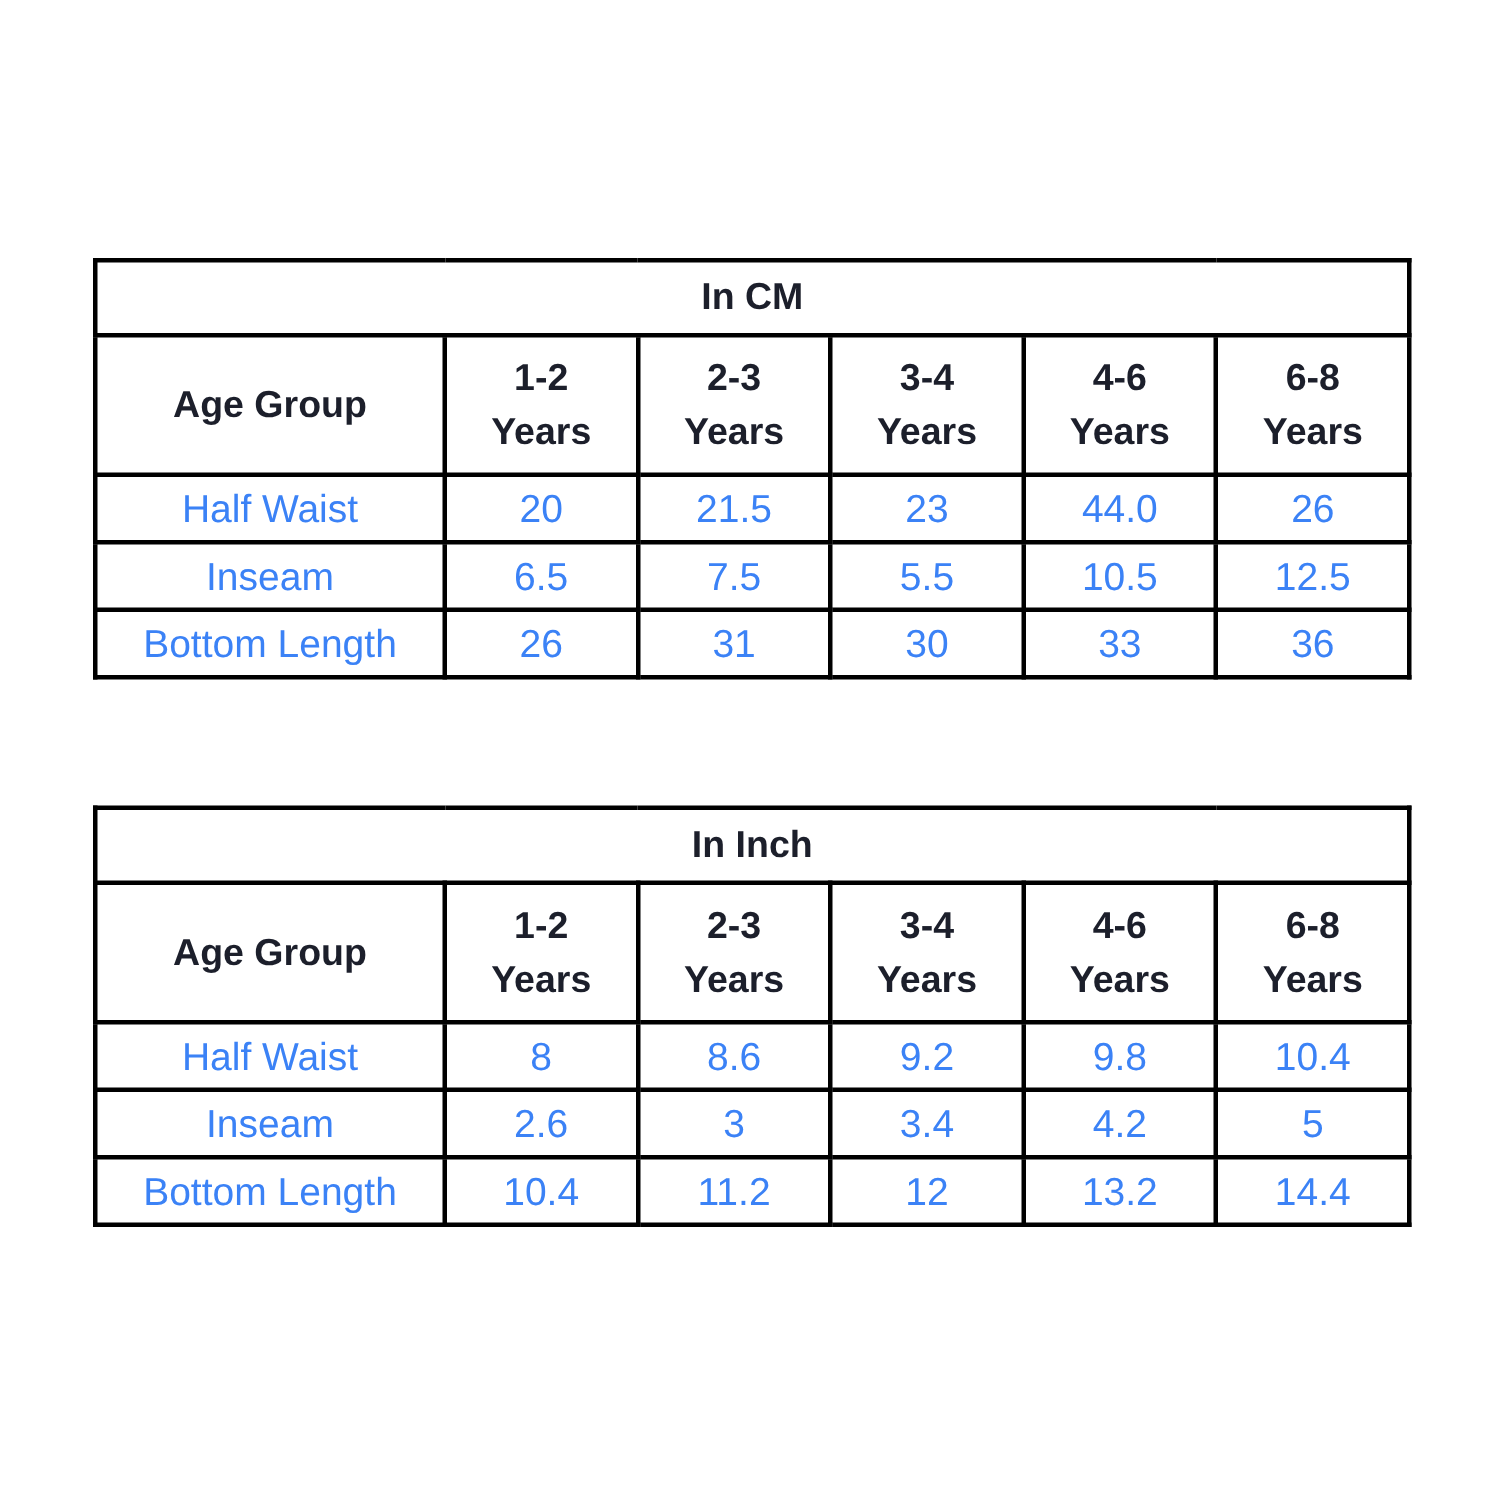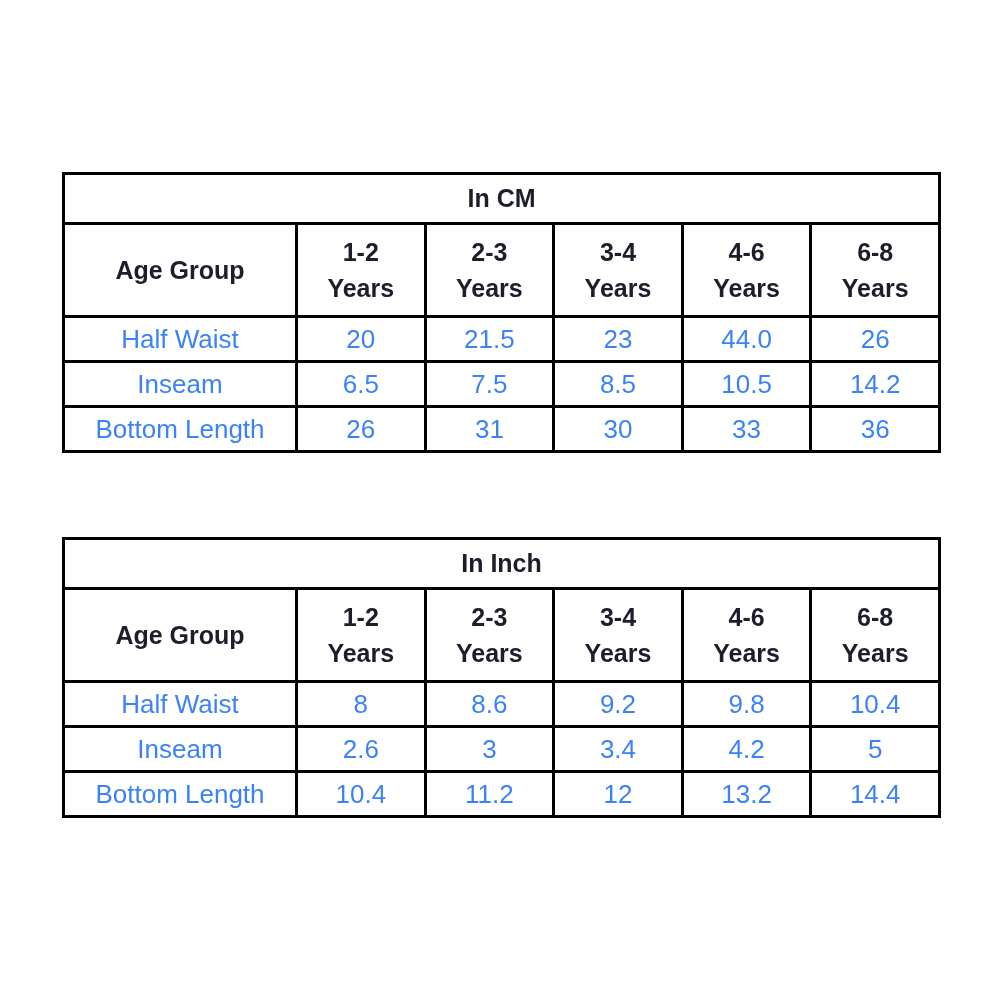--- a/index.html
+++ b/index.html
@@ -95,23 +95,23 @@
         <td>20</td>
         <td>21.5</td>
         <td>23</td>
         <td>44.0</td>
         <td>26</td>
       </tr>
       <tr class="data-row">
         <td class="row-label">Inseam</td>
         <td>6.5</td>
         <td>7.5</td>
-        <td>8.5</td>
+        <td>5.5</td>
         <td>10.5</td>
-        <td>14.2</td>
+        <td>12.5</td>
       </tr>
       <tr class="data-row">
         <td class="row-label">Bottom Length</td>
         <td>26</td>
         <td>31</td>
         <td>30</td>
         <td>33</td>
         <td>36</td>
       </tr>
     </tbody>

